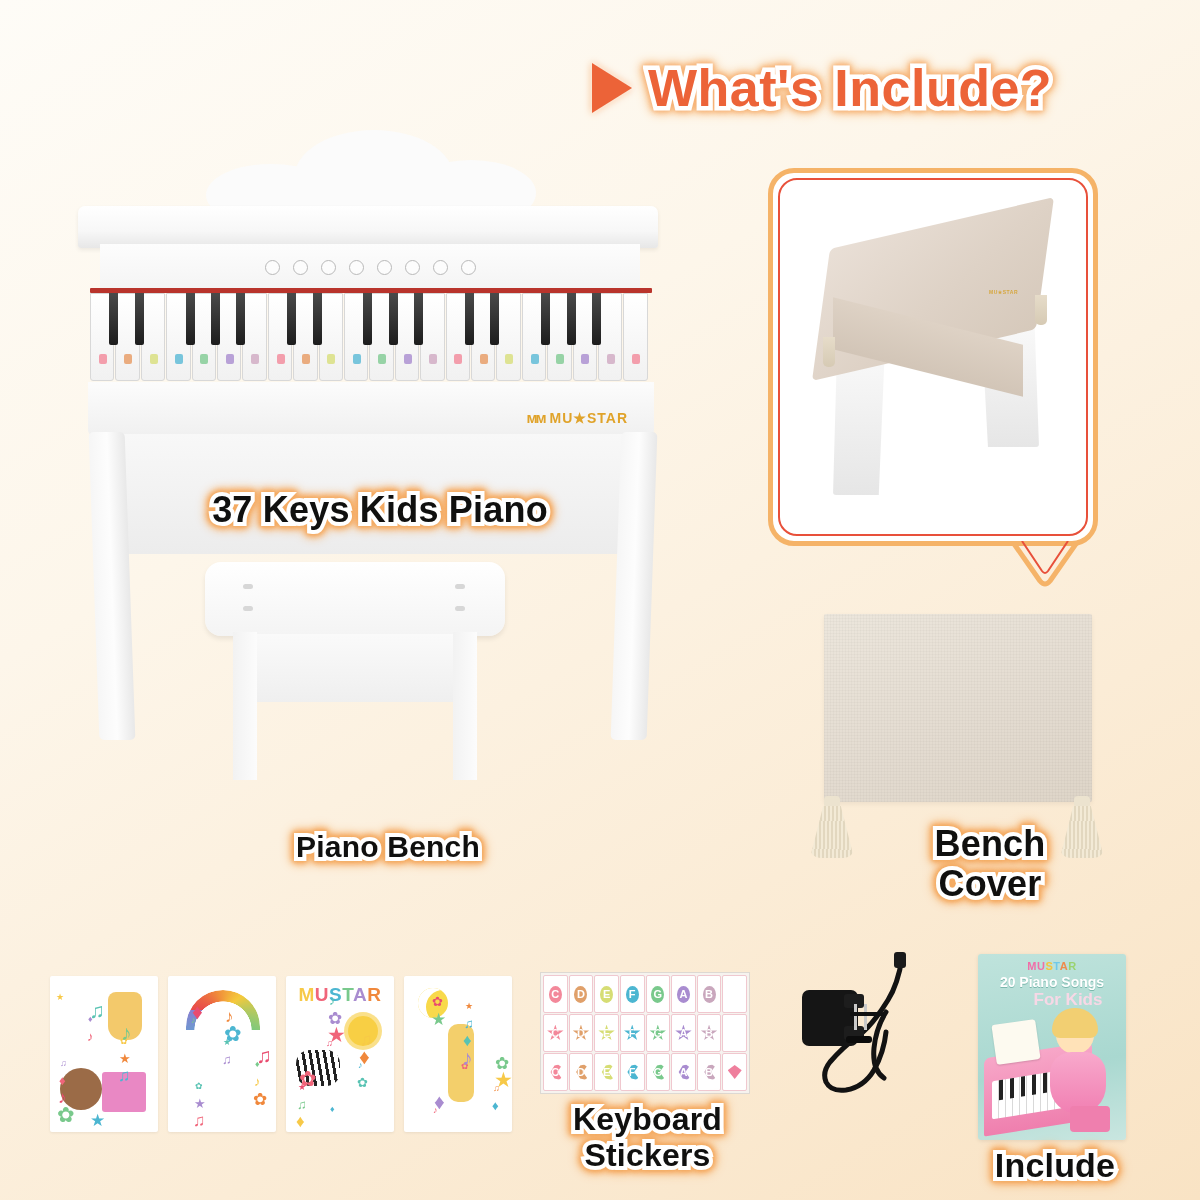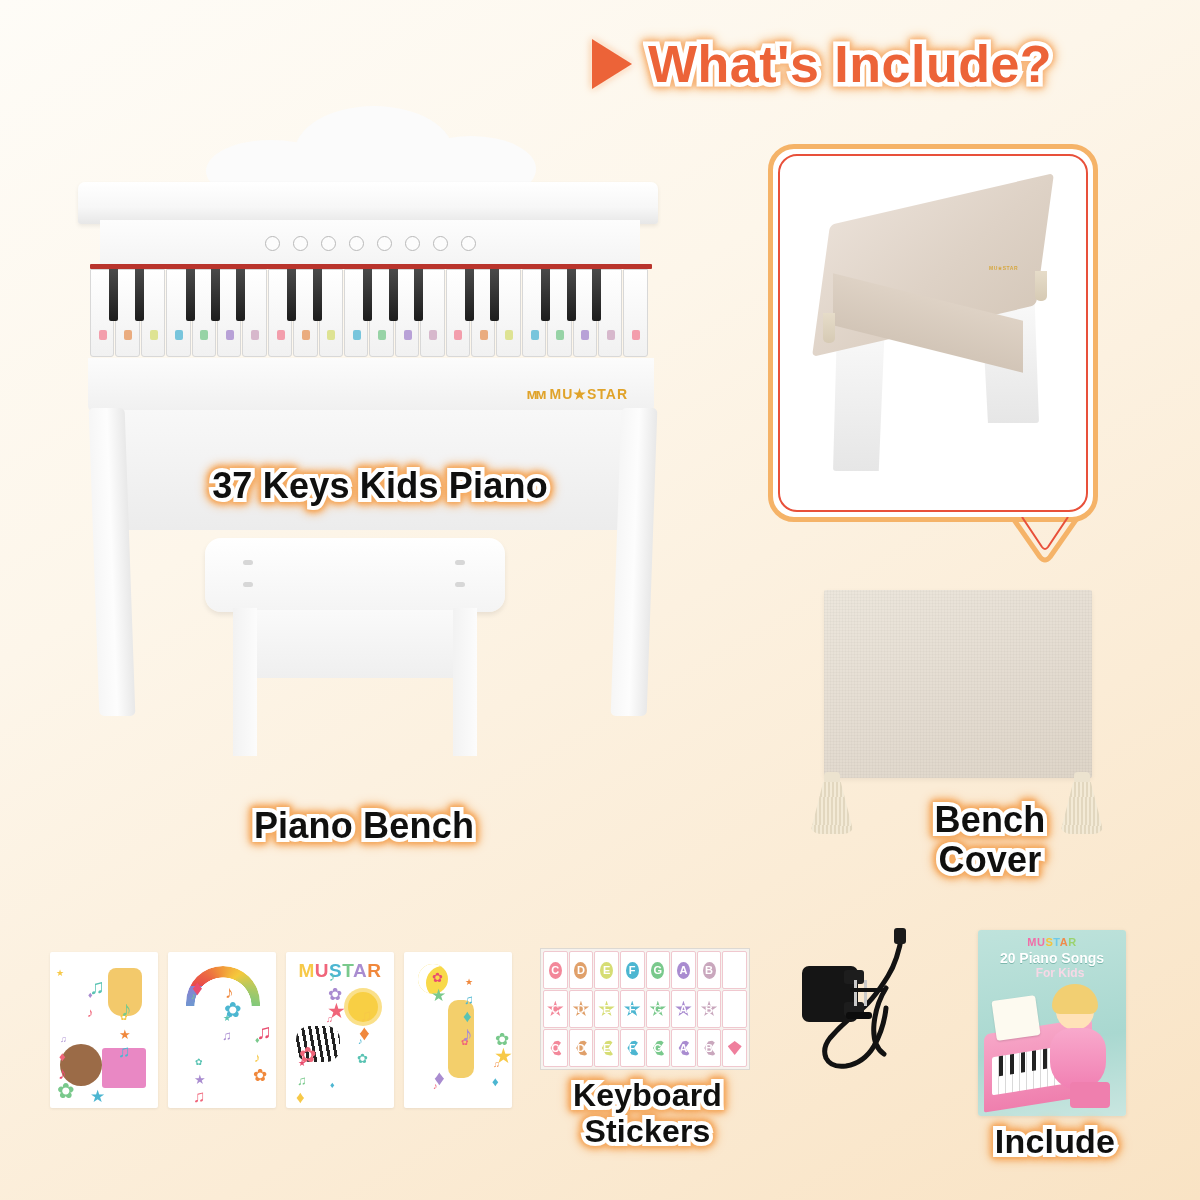--- a/index.html
+++ b/index.html
@@ -2,21 +2,21 @@
 <html><head>
 <meta charset="utf-8">
 <style>
   * { margin:0; padding:0; box-sizing:border-box; }
   html, body { width:1200px; height:1200px; overflow:hidden; }
   body {
     font-family:"Liberation Sans", sans-serif;
     background: linear-gradient(150deg, #fefcf7 0%, #fdf6ea 35%, #fbecd6 70%, #f9e3c4 100%);
     position:relative;
   }
-  .stage { position:absolute; inset:0; }
+  .stage { position:absolute; inset:0;margin-top:24px; }
 
   
   .olabel{
     position:absolute; font-weight:bold; color:#10100f; text-align:center;
     line-height:1.12; letter-spacing:.2px; white-space:pre-line;
     -webkit-text-stroke:8px #ffffff;
     paint-order: stroke fill;
     filter:
       drop-shadow(0 0 1.5px #f4ab63) drop-shadow(0 0 2.5px #f4ab63)
       drop-shadow(0 0 3px #f4ab63) drop-shadow(0 0 4px #f7bc81);
@@ -287,21 +287,21 @@
       <div class="screw" style="left:38px;top:22px;"></div>
       <div class="screw" style="left:38px;top:44px;"></div>
       <div class="screw" style="left:250px;top:22px;"></div>
       <div class="screw" style="left:250px;top:44px;"></div>
     </div>
     <div id="bench-apron"></div>
     <div class="bleg" style="left:28px;"></div>
     <div class="bleg" style="left:248px;"></div>
   </div>
 
-  <div class="olabel" style="left:204px;top:806px;width:320px;font-size:36px;">Piano Bench</div>
+  <div class="olabel" style="left:228px;top:806px;width:320px;font-size:30px;">Piano Bench</div>
 
   <div id="bench-callout">
     <div class="inner-border"></div>
 
     <div id="cbench" style="position:absolute;left:34px;top:44px;width:262px;height:290px;">
       <div class="cb-leg" style="left:26px;top:128px;width:52px;height:150px;border-radius:3px;
            clip-path:polygon(8% 0,100% 0,88% 100%,0 100%);"></div>
       <div class="cb-leg" style="left:174px;top:100px;width:58px;height:130px;border-radius:3px;
            clip-path:polygon(0 0,92% 0,100% 100%,12% 100%);"></div>
       <div id="cb-cover"></div>
@@ -491,21 +491,21 @@
     <rect x="60" y="60" width="34" height="4" rx="2" fill="#111"></rect>
     <rect x="56" y="84" width="26" height="7" rx="3" fill="#0c0c0c"></rect>
   </svg>
 
 
   <div id="songbook">
     <div style="position:absolute;left:0;top:6px;width:100%;text-align:center;font-size:11px;font-weight:bold;letter-spacing:.5px;">
       <span style="color:#f06ea8;">MU</span><span style="color:#f5c33c;">S</span><span style="color:#6fc9e8;">T</span><span style="color:#f08a4b;">A</span><span style="color:#9ad36f;">R</span>
     </div>
     <div style="position:absolute;left:0;top:20px;width:100%;text-align:center;font-size:14px;font-weight:bold;color:#ffffff;text-shadow:0 1px 0 #7cb7ad;">20 Piano Songs</div>
-    <div style="position:absolute;left:8px;top:36px;width:100%;text-align:center;font-size:12px;font-weight:bold;color:#f7d8e6;">For Kids</div>
+    <div style="position:absolute;left:16px;top:36px;width:100%;text-align:center;font-size:17px;font-weight:bold;color:#f7d8e6;">For Kids</div>
 
     <div style="position:absolute;left:6px;top:96px;width:108px;height:78px;background:linear-gradient(180deg,#f7a7c8,#ef7fae);border-radius:6px 6px 2px 2px;transform:skewY(-9deg);">
       <div style="position:absolute;left:8px;top:24px;width:92px;height:38px;background:repeating-linear-gradient(90deg,#fff 0 6px,#d9d9d9 6px 7px);border-radius:2px;"></div>
       <div style="position:absolute;left:12px;top:24px;width:86px;height:20px;background:repeating-linear-gradient(90deg,transparent 0 3px,#222 3px 7px,transparent 7px 11px);"></div>
     </div>
     <div style="position:absolute;left:16px;top:68px;width:44px;height:40px;background:#fdfaf0;border-radius:3px;transform:rotate(-8deg);box-shadow:0 1px 2px rgba(0,0,0,.15);"></div>
     <div style="position:absolute;left:78px;top:62px;width:38px;height:38px;border-radius:50%;background:#ffe2b8;"></div>
     <div style="position:absolute;left:74px;top:54px;width:46px;height:30px;border-radius:22px 22px 8px 8px;background:#f2cf72;"></div>
     <div style="position:absolute;left:72px;top:98px;width:56px;height:62px;background:linear-gradient(180deg,#f8a9cc,#f17fb2);border-radius:26px 26px 34px 34px;"></div>
     <div style="position:absolute;left:92px;top:152px;width:40px;height:26px;background:#ef7fae;border-radius:4px;"></div>

